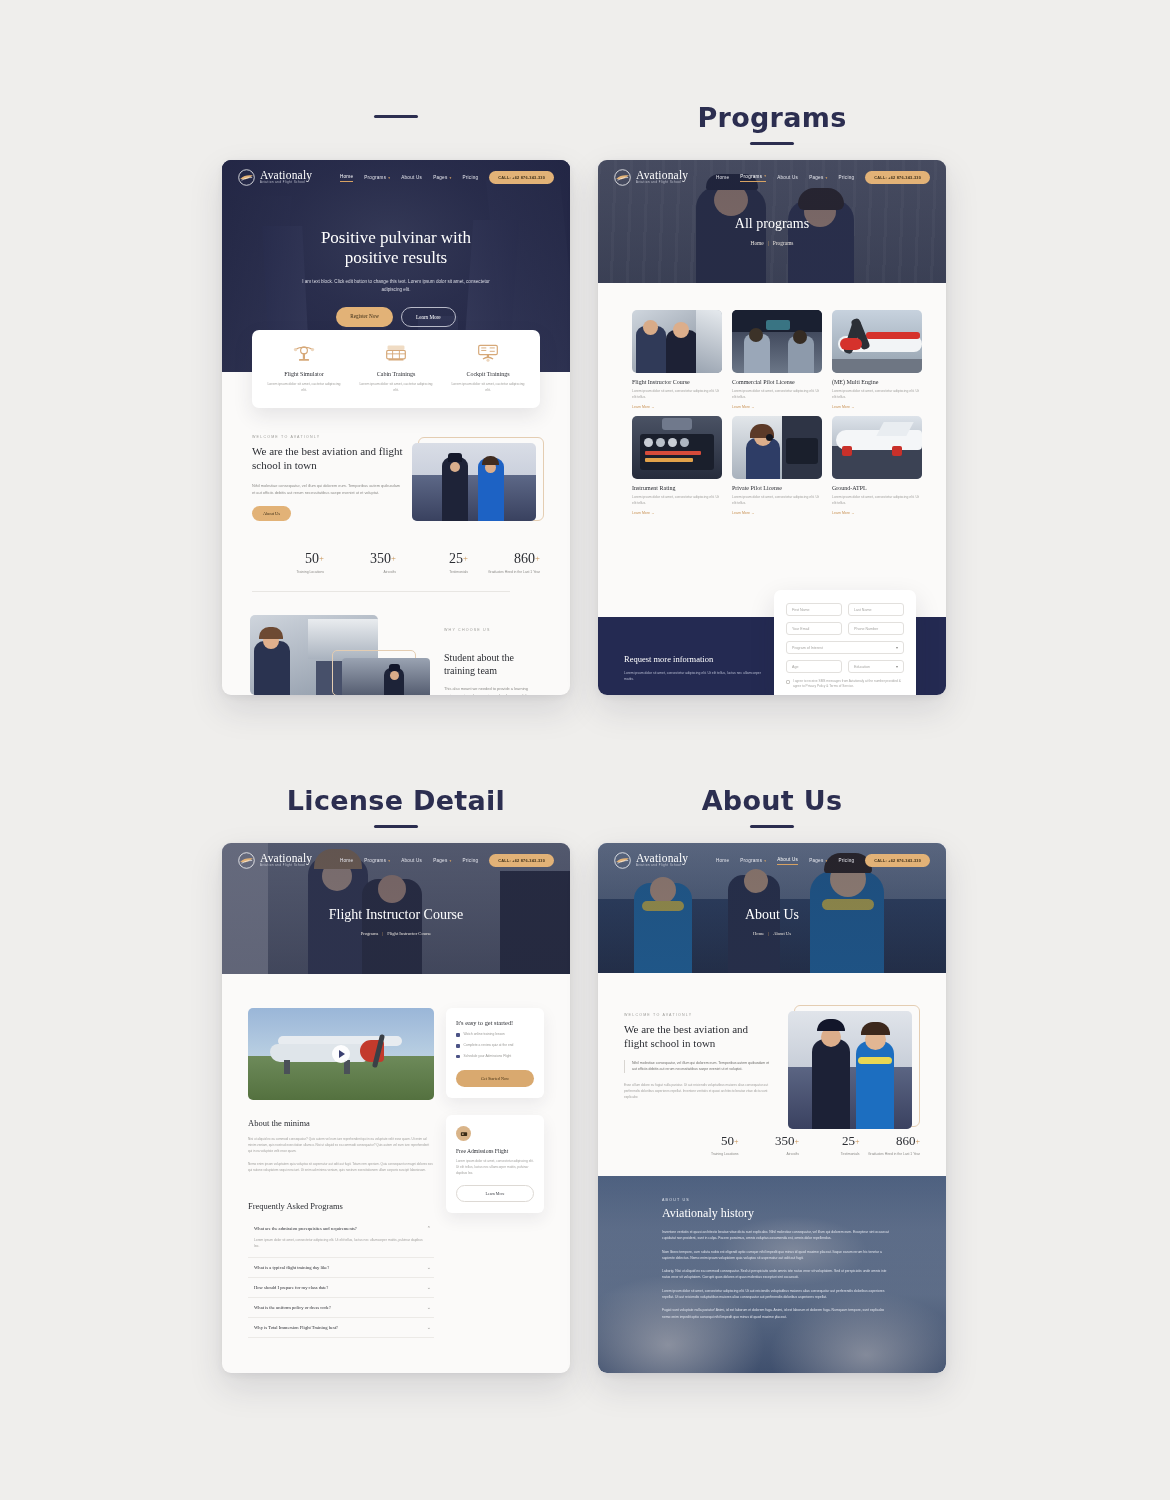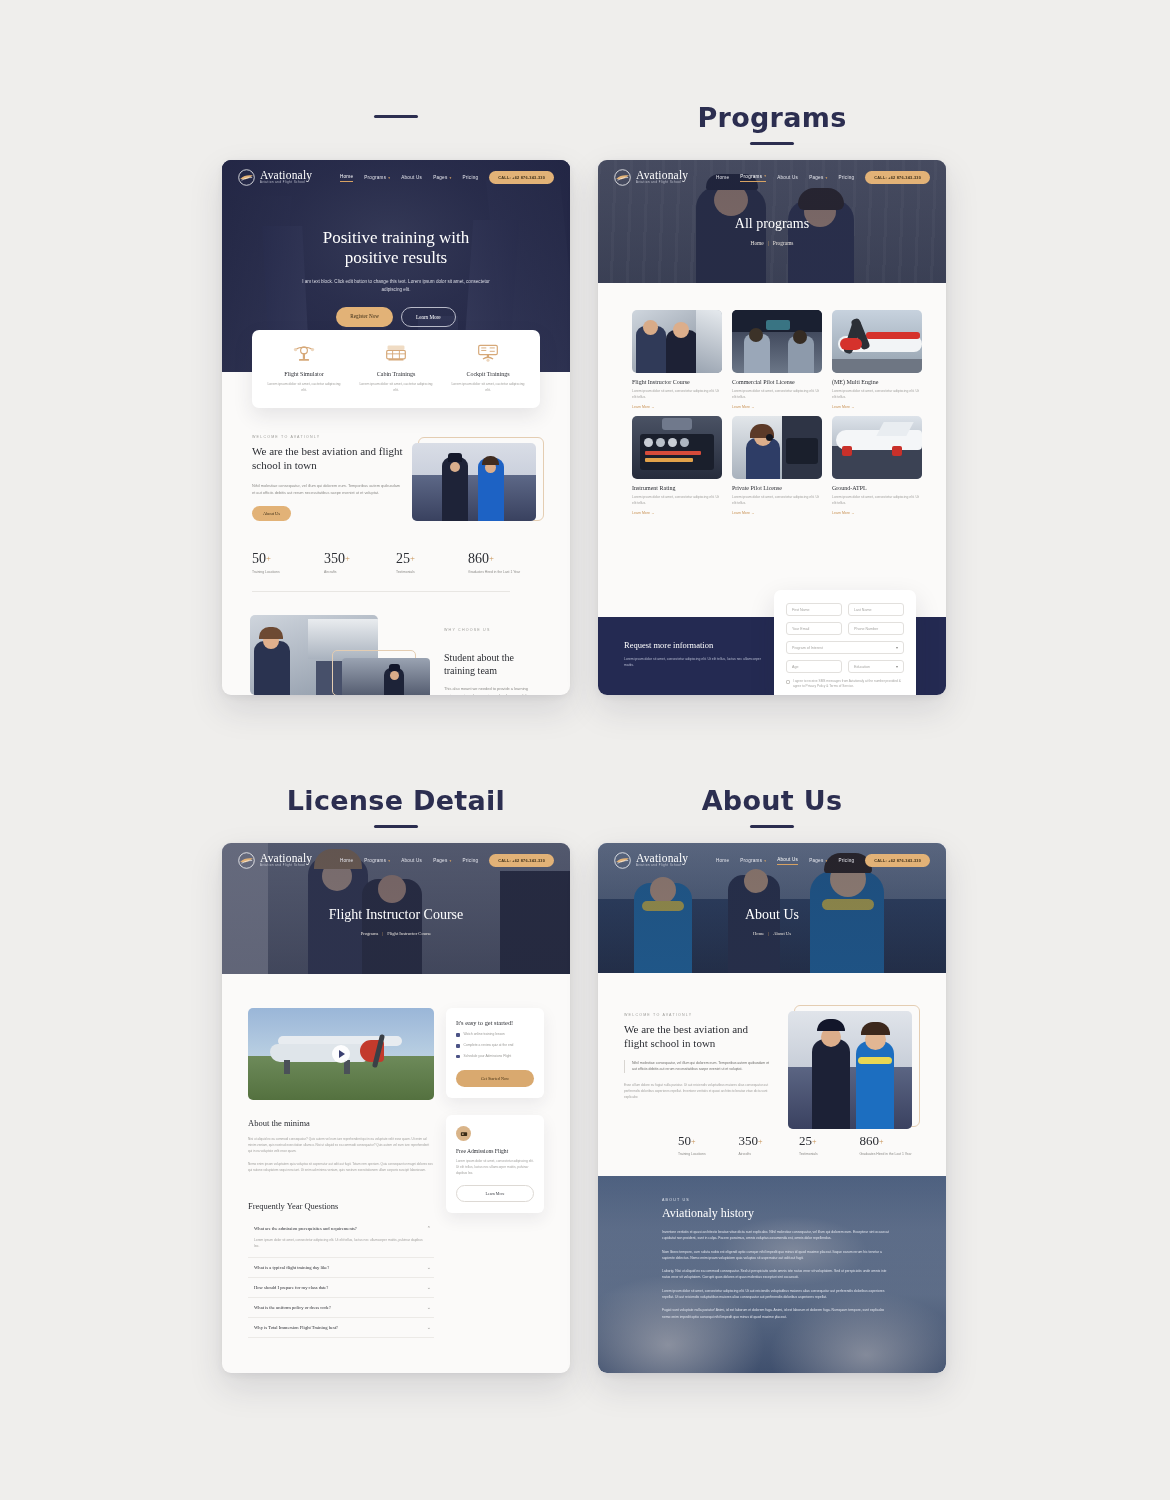--- a/index.html
+++ b/index.html
@@ -80,21 +80,21 @@
     box-shadow: 0 8px 20px rgba(40,40,60,.10);
     display: flex; padding: 12px 6px 14px;
   }
   .feat { flex: 1; text-align: center; padding: 0 8px; }
   .feat-ico { width: 26px; height: 22px; margin: 0 auto 7px; }
   .feat-t { font-family:"Liberation Serif",serif; font-size: 6px; color: #2b2d33; margin-bottom: 5px; }
   .feat-d { font-size: 3.5px; line-height: 1.7; color: #a3a29f; }
 
   
   .stats { display: flex; }
-  .stat { flex: 1; text-align: left; }
+  .stat { flex: 1; text-align: right; }
   .stat-n { font-family:"Liberation Serif",serif; color:#2b2d33; }
   .stat-n sup { color: #c89254; font-size: .62em; vertical-align: baseline; position: relative; top: -.18em; }
   .stat-l { font-size: 3.4px; color: #8d8c89; line-height: 1.5; margin-top: 3px; }
 
   
   .pcard-img { border-radius: 5px; overflow: hidden; position: relative; }
   .pcard-t { font-family:"Liberation Serif",serif; font-size: 6px; color:#2b2d33; margin-top: 6px; }
   .pcard-d { font-size: 3.4px; line-height: 1.75; color:#a3a29f; margin-top: 4px; }
   .pcard-l { font-size: 3.5px; color:#c89254; margin-top: 4px; }
 
@@ -187,21 +187,21 @@
               <span class="caret">▾</span>
             </div>
           <div class="menu-item">
               <span>Pricing</span>
             </div>
           <div class="call-btn">CALL: +62 876-343-330</div>
         </div>
       </div>
 
       <div class="hero-body" style="padding-top:42px;">
-        <div class="hero-h1" style="font-size:17px;">Positive training with</div>
+        <div class="hero-h1" style="font-size:17px;">Positive pulvinar with</div>
         <div class="hero-h1" style="font-size:17px;">positive results</div>
         <div class="hero-p" style="width:188px; margin-top:10px;">I am text block. Click edit button to change this text. Lorem ipsum dolor sit amet, consectetur adipiscing elit.</div>
         <div class="btn-row" style="margin-top:13px;">
           <div class="btn-fill">Register Now</div>
           <div class="btn-ghost">Learn More</div>
         </div>
       </div>
     </div>
 
     <div class="feat-card" style="left:30px; top:170px; width:288px;">
@@ -454,21 +454,21 @@
           <div style="position:absolute;left:10px;top:30px;width:10px;height:10px;background:#c8302a;border-radius:2px;"></div>
           <div style="position:absolute;left:60px;top:30px;width:10px;height:10px;background:#c8302a;border-radius:2px;"></div>
         </div>
         <div class="pcard-t">Ground-ATPL</div>
         <div class="pcard-d">Lorem ipsum dolor sit amet, consectetur adipiscing elit. Ut elit tellus.</div>
         <div class="pcard-l"><span>Learn More</span> <span>→</span></div>
       </div>
     </div>
 
     <div style="position:absolute; left:0; top:457px; width:348px; height:78px; background:#242a52;"></div>
-    <div style="position:absolute; left:26px; top:480px; width:140px;">
+    <div style="position:absolute; left:26px; top:494px; width:140px;">
       <div style="font-family:'Liberation Serif',serif; font-size:8.5px; color:#fff;">Request more information</div>
       <div style="font-size:3.4px; line-height:1.8; color:#b6bbd1; margin-top:6px;">Lorem ipsum dolor sit amet, consectetur adipiscing elit. Ut elit tellus, luctus nec ullamcorper mattis.</div>
     </div>
 
     <div class="form-card" style="left:176px; top:430px; width:142px;">
       <div class="frow">
         <div class="fin">
             <span>First Name</span>
           </div>
         <div class="fin">
@@ -581,21 +581,21 @@
         </div>
     </div>
 
     <div style="position:absolute; left:26px; top:275px; width:186px;">
       <div class="h2" style="font-size:8.5px;">About the minima</div>
       <div style="font-size:3.1px; line-height:1.95; color:#a3a29f; margin-top:7px;">Nisi ut aliquid ex ea commodi consequatur? Quis autem vel eum iure reprehenderit qui in ea voluptate velit esse quam. Ut enim ad minim veniam, quis nostrud exercitation ullamco. Nisi ut aliquid ex ea commodi consequatur? Quis autem vel eum iure reprehenderit qui in ea voluptate velit esse quam.</div>
       <div style="font-size:3.1px; line-height:1.95; color:#a3a29f; margin-top:7px;">Nemo enim ipsam voluptatem quia voluptas sit aspernatur aut odit aut fugit. Totam rem aperiam. Quia consequuntur magni dolores eos qui ratione voluptatem sequi nesciunt. Ut enim ad minima veniam, quis nostrum exercitationem ullam corporis suscipit laboriosam.</div>
     </div>
 
     <div style="position:absolute; left:26px; top:358px; width:186px;">
-      <div class="h2" style="font-size:8.5px;">Frequently Year Questions</div>
+      <div class="h2" style="font-size:8.5px;">Frequently Asked Programs</div>
       <div style="margin-top:7px;">
         <div class="faq-item" style="border-bottom:none;">
           <div class="faq-q">What are the admission prerequisites and requirements?</div>
           <div class="chev">⌃</div>
         </div>
         <div class="faq-a">Lorem ipsum dolor sit amet, consectetur adipiscing elit. Ut elit tellus, luctus nec ullamcorper mattis, pulvinar dapibus leo.</div>
         <div class="faq-item">
           <div class="faq-q">What is a typical flight training day like?</div>
           <div class="chev">⌄</div>
         </div>

